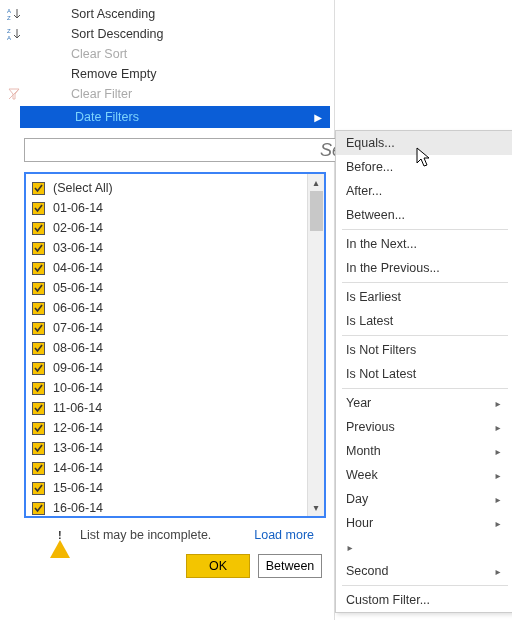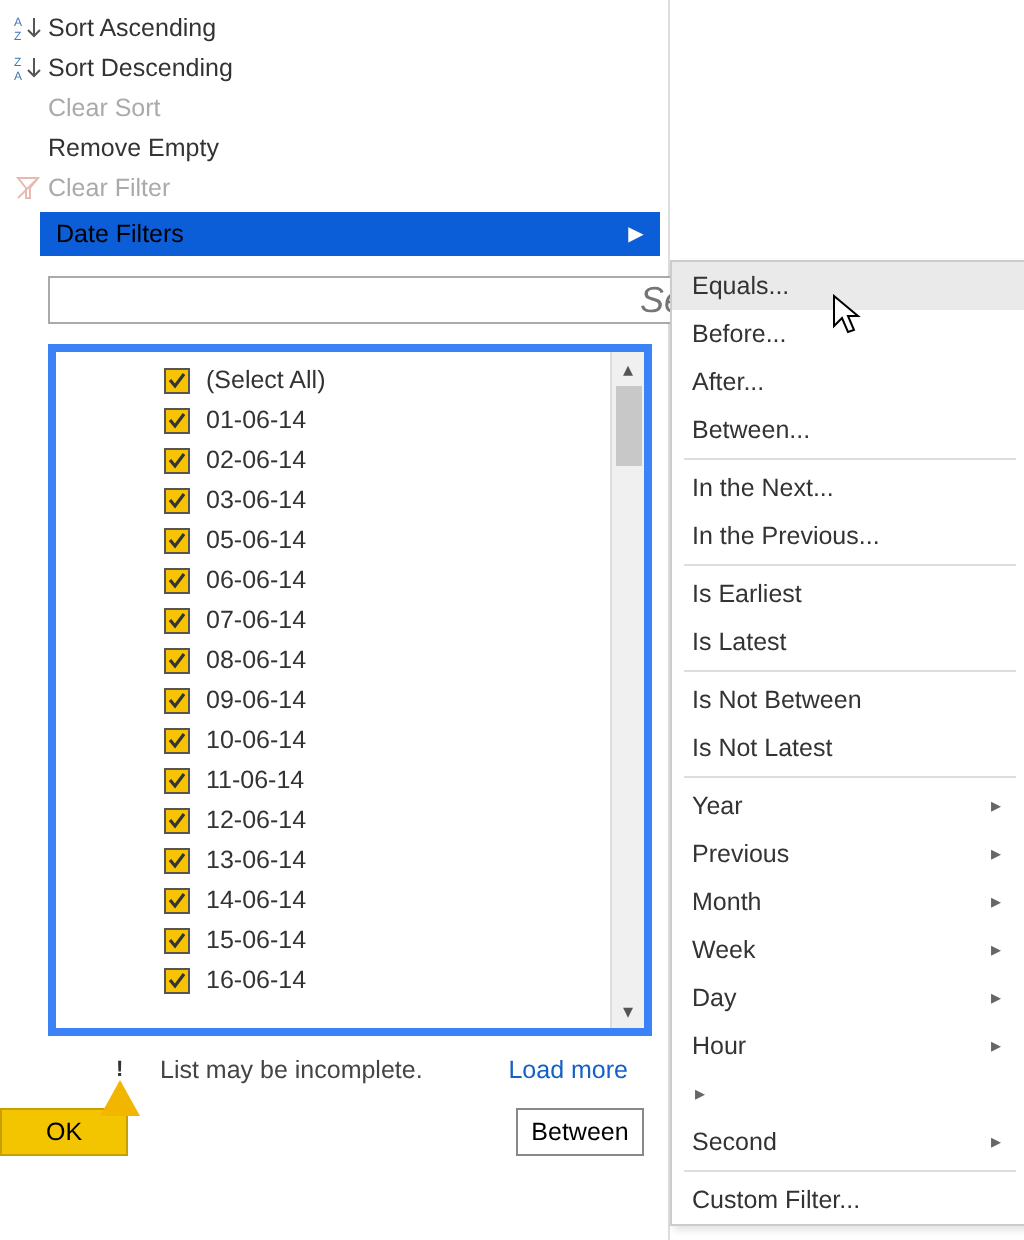--- a/index.html
+++ b/index.html
@@ -36,31 +36,32 @@
   }
   .menu-row .icon-slot {
     width: 20px;
     display: flex;
     align-items: center;
     justify-content: center;
   }
   .menu-row .label {
     flex: 1;
     color: #333;
+    margin-left: 47px;
   }
   .menu-row.disabled .label { color: #aaa; }
   .menu-row.disabled svg { opacity: 0.45; }
   .menu-row.highlight {
     background: #0b5ed7;
     border: 2px solid #0b5ed7;
     height: 22px;
     margin: 2px 4px 2px 20px;
     padding-left: 6px;
   }
-  .menu-row.highlight .label { color: #000000; }
+  .menu-row.highlight .label { color: #7dd3fc; }
   .menu-row.highlight .sub-arrow { color: #fff; }
   .sub-arrow {
     width: 14px;
     text-align: center;
     color: #666;
     font-size: 10px;
     padding-right: 6px;
   }
   .search-wrap {
     padding: 8px 8px 4px 24px;
@@ -70,25 +71,24 @@
     height: 24px;
     border: 1px solid #aaa;
     padding: 2px 6px;
     font-style: italic;
     color: #888;
     font-size: 18px;
     text-align: right;
   }
   .list-block {
     margin: 6px 8px 4px 24px;
-    border: 4px solid #3b82f6;
+    border: 2px solid #3b82f6;
     height: 346px;
     overflow: hidden;
     position: relative;
-    padding-left: 48px;
   }
   .list-inner {
     padding: 4px 0 0 6px;
   }
   .list-row {
     display: flex;
     align-items: center;
     height: 20px;
     gap: 8px;
   }
@@ -130,21 +130,21 @@
     display: flex;
     align-items: center;
     padding: 6px 10px 6px 30px;
     gap: 10px;
     margin-left: 20px;
   }
   .warn-row .msg { flex: 1; color: #444; }
   .warn-row .link { color: #1460c4; cursor: pointer; padding-right: 10px; }
   .btn-row {
     display: flex;
-    justify-content: space-between;
+    justify-content: flex-end;
     gap: 8px;
     padding: 6px 12px 10px 0;
   }
   button.btn {
     min-width: 64px;
     height: 24px;
     border: 1px solid #888;
     background: #fff;
     font-size: 12.5px;
     cursor: pointer;
@@ -289,20 +289,28 @@
             </svg>
           </span>
           <span>03-06-14</span>
         </div>
         <div class="list-row">
           <span class="chk">
             <svg width="9" height="9">
               <path d="M1 4 L3.5 7 L8 1" stroke="#333" stroke-width="1.6" fill="none"></path>
             </svg>
           </span>
+          <span>04-06-14</span>
+        </div>
+        <div class="list-row">
+          <span class="chk">
+            <svg width="9" height="9">
+              <path d="M1 4 L3.5 7 L8 1" stroke="#333" stroke-width="1.6" fill="none"></path>
+            </svg>
+          </span>
           <span>05-06-14</span>
         </div>
         <div class="list-row">
           <span class="chk">
             <svg width="9" height="9">
               <path d="M1 4 L3.5 7 L8 1" stroke="#333" stroke-width="1.6" fill="none"></path>
             </svg>
           </span>
           <span>06-06-14</span>
         </div>
@@ -429,21 +437,21 @@
     </div>
   <div class="sep"></div>
   <div class="rm-row">
       <span class="label">Is Earliest</span>
     </div>
   <div class="rm-row">
       <span class="label">Is Latest</span>
     </div>
   <div class="sep"></div>
   <div class="rm-row">
-      <span class="label">Is Not Between</span>
+      <span class="label">Is Not Filters</span>
     </div>
   <div class="rm-row">
       <span class="label">Is Not Latest</span>
     </div>
   <div class="sep"></div>
   <div class="rm-row">
       <span class="label">Year</span>
       <span class="sub-arrow">▸</span>
     </div>
   <div class="rm-row">

